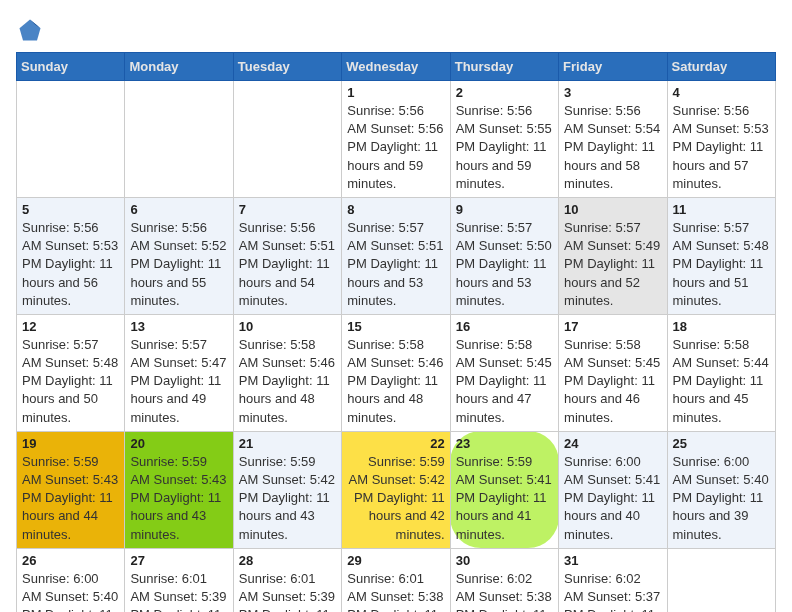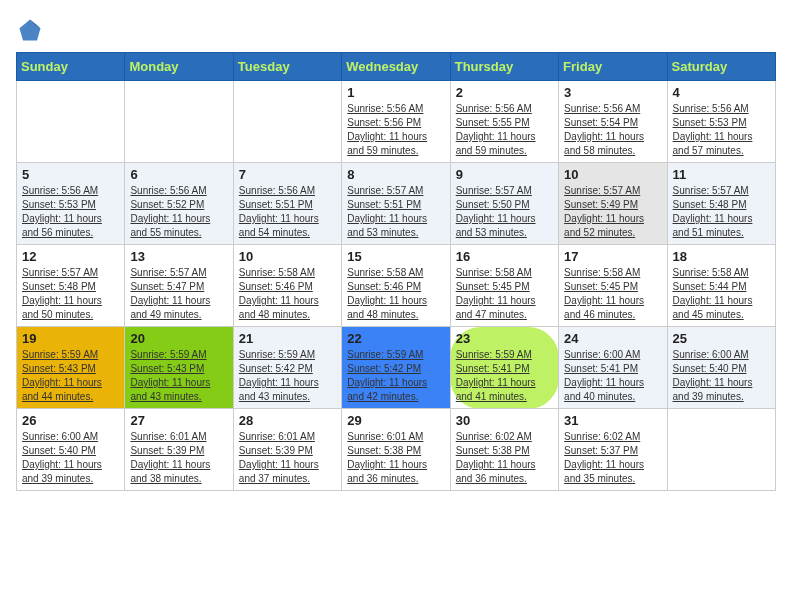--- a/index.html
+++ b/index.html
@@ -45,21 +45,21 @@
       font-size: 15px;
       color: #444;
     }
     .calendar {
       width: 100%;
       border-collapse: collapse;
       border: 1px solid #ccc;
     }
     .calendar th {
       background: #2a6ebb;
-      color: #bef264;
+      color: #e5e5e5;
       font-size: 13px;
       font-weight: bold;
       padding: 6px 4px;
       text-align: left;
       border: 1px solid #1a5aaa;
     }
     .calendar td {
       vertical-align: top;
       border: 1px solid #ccc;
       padding: 4px 5px;
@@ -73,24 +73,23 @@
       background: #f2f6fc;
     }
     .day-number {
       font-size: 13px;
       font-weight: bold;
       color: #222;
       display: block;
       margin-bottom: 2px;
     }
     .cell-info {
-      font-size: 10px;
+      font-size: 13px;
       color: #333;
       line-height: 1.4;
-      text-decoration: underline;
     }
     .empty-cell {
       background: #fff !important;
     }
   </style>
 </head>
 <body>
 
 <div class="header">
   <div class="logo">
@@ -272,21 +271,21 @@
 Daylight: 11 hours
 and 43 minutes.</div>
         </td>
         <td style="background: rgb(238, 243, 250);">
           <span class="day-number">21</span>
           <div class="cell-info">Sunrise: 5:59 AM
 Sunset: 5:42 PM
 Daylight: 11 hours
 and 43 minutes.</div>
         </td>
-        <td style="background: #3b82f6;">
+        <td style="background: #fde047; text-align: right;">
           <span class="day-number">22</span>
           <div class="cell-info">Sunrise: 5:59 AM
 Sunset: 5:42 PM
 Daylight: 11 hours
 and 42 minutes.</div>
         </td>
         <td style="background: #bef264; border-radius: 31px;">
           <span class="day-number">23</span>
           <div class="cell-info">Sunrise: 5:59 AM
 Sunset: 5:41 PM

